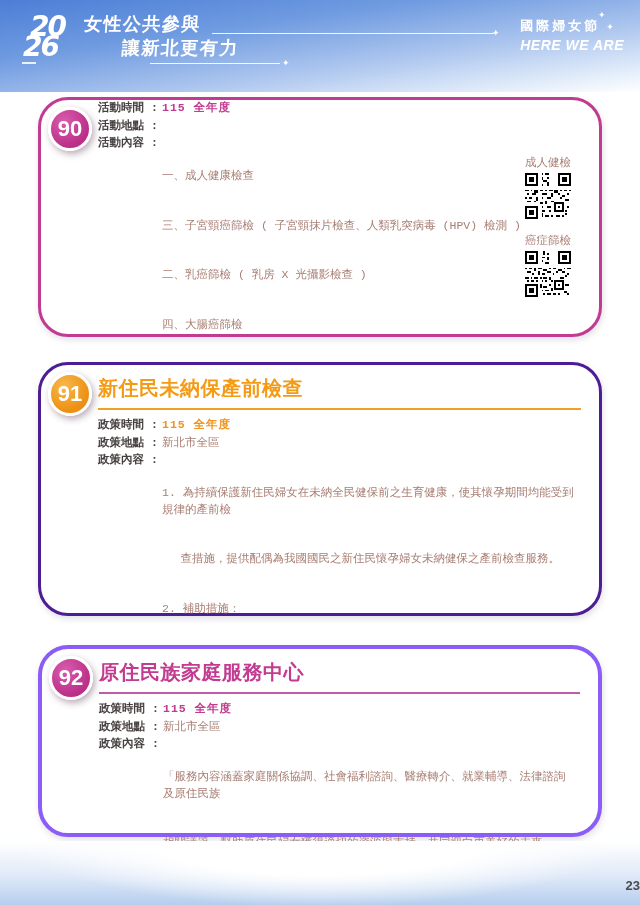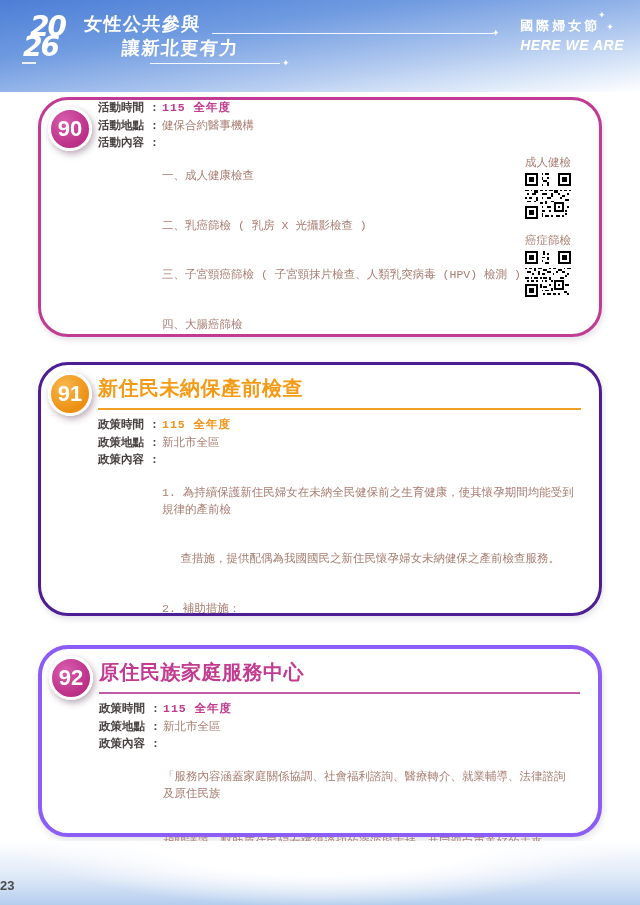--- a/index.html
+++ b/index.html
@@ -39,21 +39,21 @@
 
   
   .footer-bg {
     position: absolute; left: 0; bottom: 0; width: 640px; height: 64px;
     background:
       radial-gradient(65% 150% at 50% -10%, #ffffff 42%, rgba(255,255,255,0) 75%),
       linear-gradient(180deg, #ffffff 0%, #dfe9f8 55%, #b5ceee 100%);
   }
   .page-number {
     position: absolute; bottom: 12px; left: 0; width: 640px;
-    text-align: left; font-size: 13px; font-weight: 700; color: #4a4a4c;
+    text-align: right; font-size: 13px; font-weight: 700; color: #4a4a4c;
   }
 
   
   .card {
     position: absolute; left: 38px; width: 564px;
     background: #ffffff; border-radius: 30px;
     box-shadow: 1px 3px 6px rgba(90,90,120,.18);
   }
   .card-90 { top: 97px;  height: 240px; border: 3px solid #c13b93; }
   .card-91 { top: 362px; height: 254px; border: 3px solid #4c1d95; }
@@ -117,28 +117,27 @@
 
 <div class="card card-90">
   <div class="badge badge-pink">90</div>
   <div class="card-body">
     <div class="row">
       <span class="row-label">活動時間 :</span>
       <span class="row-value accent-pink">115 全年度</span>
     </div>
     <div class="row">
       <span class="row-label">活動地點 :</span>
-      <span class="row-value">健保合約醫事機構</span>
     </div>
     <div class="row">
       <span class="row-label">活動內容 :</span>
       <div class="row-value">
         <div class="vline">一、成人健康檢查</div>
+        <div class="vline">三、子宮頸癌篩檢 ( 子宮頸抹片檢查、人類乳突病毒 (HPV) 檢測 )</div>
         <div class="vline">二、乳癌篩檢 ( 乳房 X 光攝影檢查 )</div>
-        <div class="vline">三、子宮頸癌篩檢 ( 子宮頸抹片檢查、人類乳突病毒 (HPV) 檢測 )</div>
         <div class="vline">四、大腸癌篩檢</div>
         <div class="vline">五、口腔癌篩檢</div>
         <div class="vline">六、肺癌篩檢</div>
         <div class="vline">七、胃癌篩檢</div>
       </div>
     </div>
     <div class="row">
       <span class="row-label">費　　用 :</span>
       <div class="row-value">
         <div class="vline">1. 符合篩檢條件者無收取檢查費用。</div>

